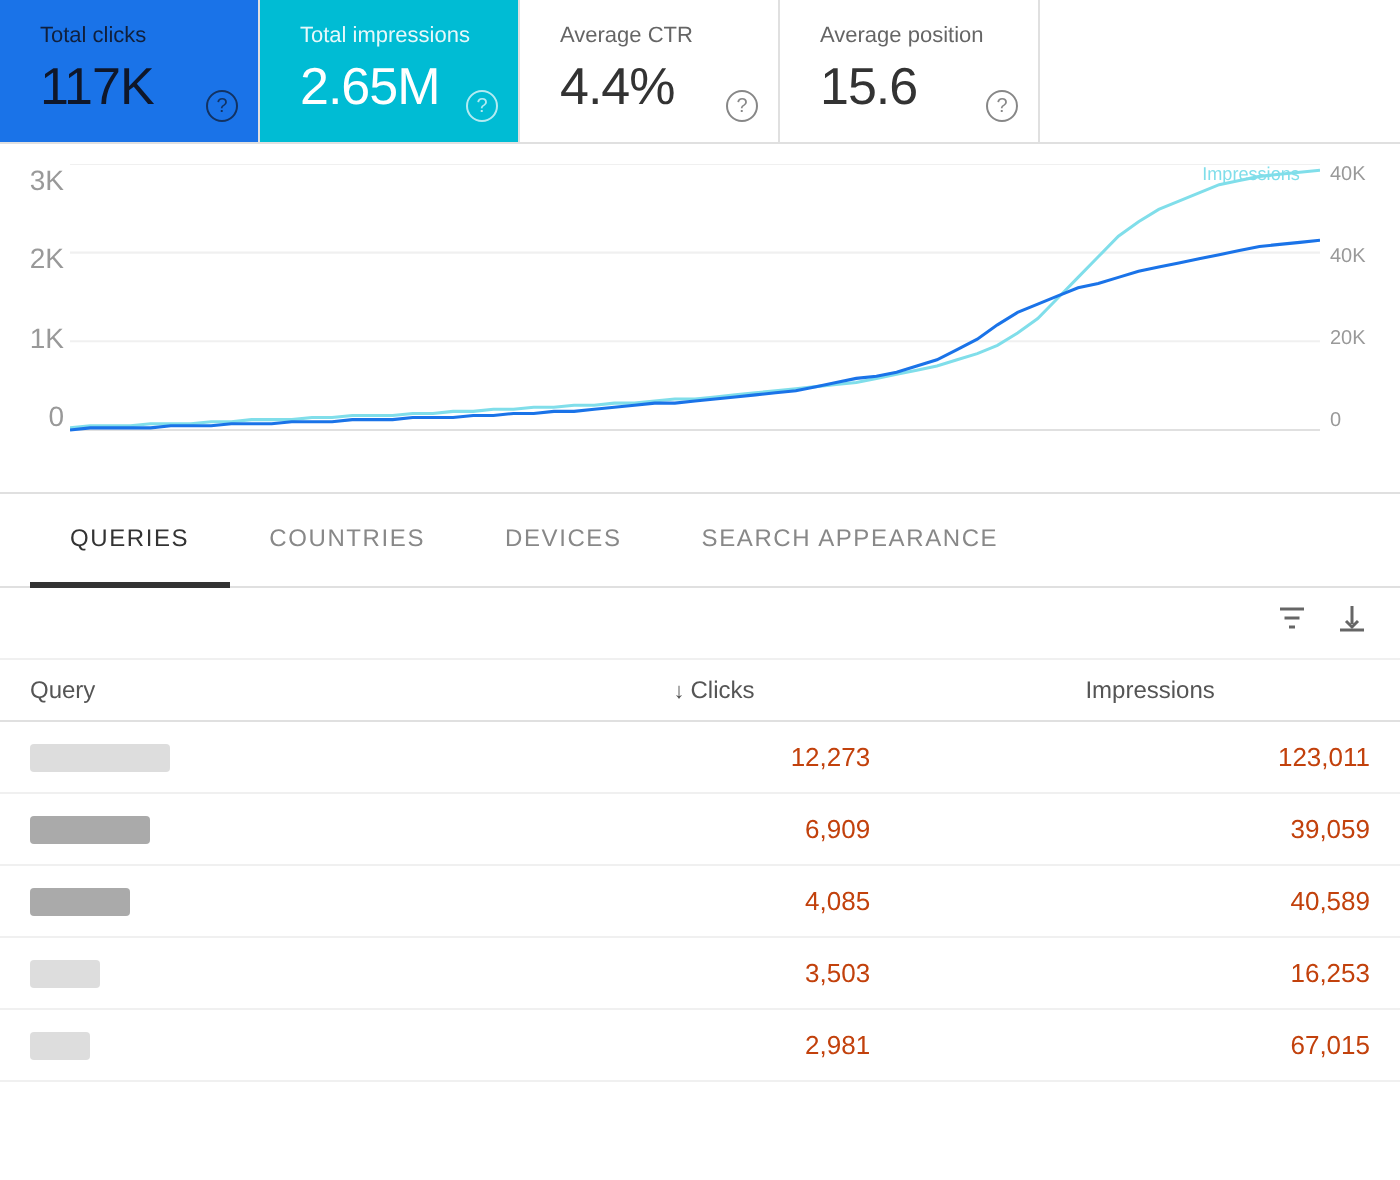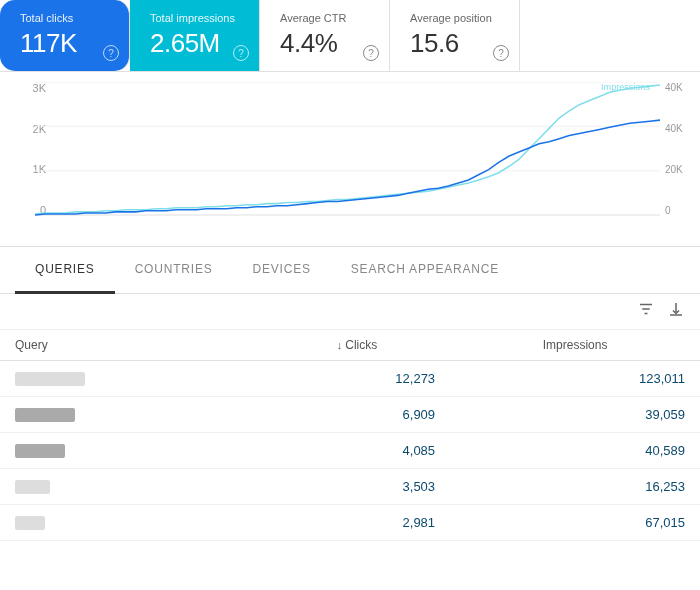--- a/index.html
+++ b/index.html
@@ -12,22 +12,21 @@
       background: #fff;
     }
     .metric-card {
       padding: 12px 20px;
       min-width: 130px;
       border-right: 1px solid #e0e0e0;
       position: relative;
     }
     .metric-card.highlight-blue {
       background: #1a73e8;
-      color: #ffffff;
-      border-radius: 15px;
+      color: #0f172a;
     }
     .metric-card.highlight-teal {
       background: #00bcd4;
       color: #fff;
     }
     .metric-label {
       font-size: 11px;
       font-weight: 400;
       margin-bottom: 4px;
       opacity: 0.9;
@@ -60,30 +59,30 @@
     
     .chart-area {
       background: #fff;
       border-bottom: 1px solid #e0e0e0;
       padding: 10px 0 0 0;
       height: 175px;
       position: relative;
     }
     .chart-y-left {
       position: absolute;
-      left: 16px;
+      left: 2px;
       top: 10px;
       bottom: 30px;
       width: 35px;
       display: flex;
       flex-direction: column;
       justify-content: space-between;
       align-items: flex-end;
       padding-right: 5px;
-      font-size: 11px;
+      font-size: 14px;
       color: #999;
       gap: 16px;
     }
     .chart-y-right {
       position: absolute;
       right: 0;
       top: 10px;
       bottom: 30px;
       width: 40px;
       display: flex;
@@ -162,21 +161,21 @@
     }
     .data-table tbody tr {
       border-bottom: 1px solid #f0f0f0;
     }
     .data-table tbody td {
       padding: 10px 15px;
       font-size: 13px;
     }
     .data-table tbody td.right {
       text-align: right;
-      color: #0c4a6e;
+      color: #c2410c;
     }
     .query-bar-container {
       display: flex;
       align-items: center;
       gap: 8px;
     }
     .query-bar {
       height: 14px;
       background: #ccc;
       border-radius: 2px;

